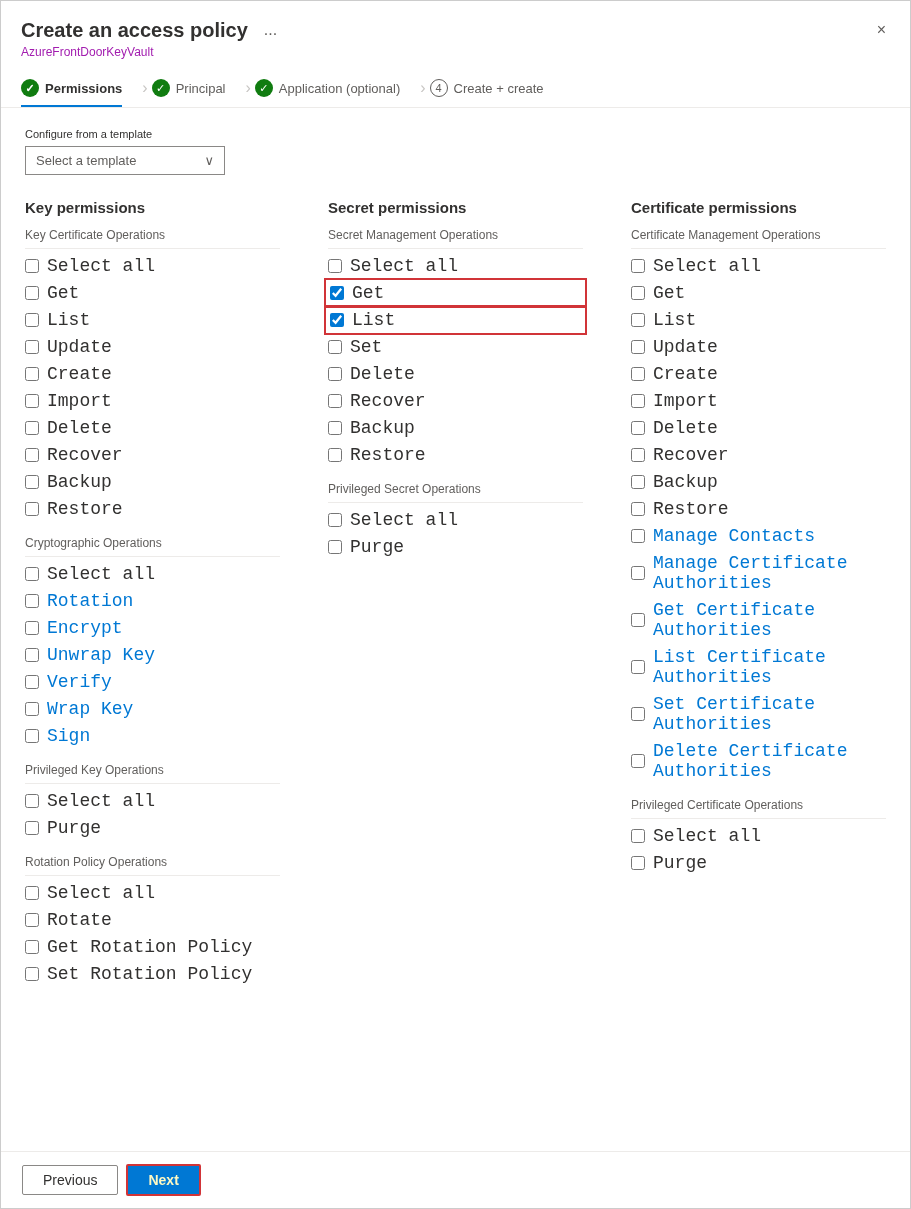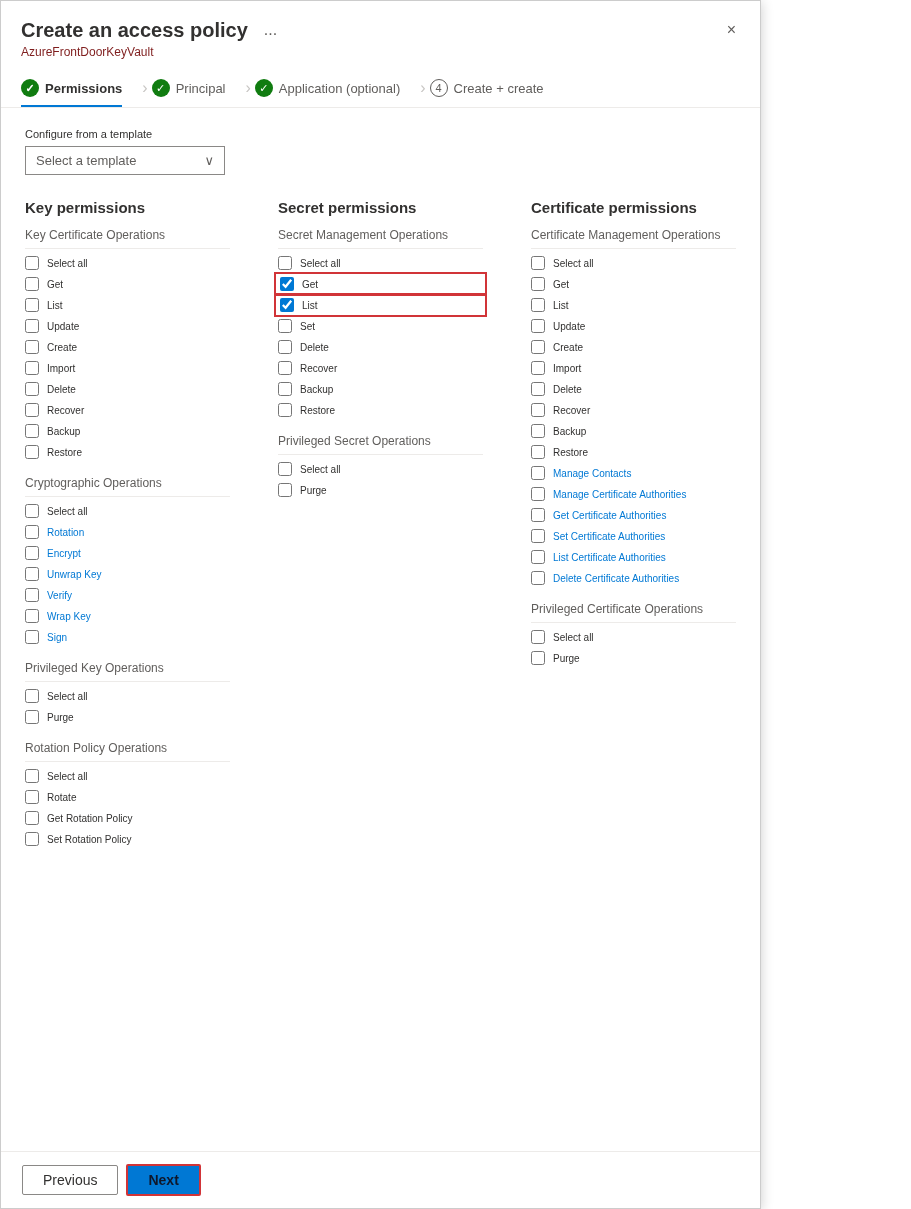--- a/index.html
+++ b/index.html
@@ -1,23 +1,23 @@
 <!DOCTYPE html>
 <html><head>
   <meta charset="utf-8">
   <style>
     * { box-sizing: border-box; margin: 0; padding: 0; }
     body { font-family: 'Segoe UI', Arial, sans-serif; font-size: 13px; color: #323130; background: #fff; width: 911px; min-height: 1209px; position: relative; }
 
-    .dialog { width: 761px; min-height: 1209px; background: #fff; border: 1px solid #ccc; box-shadow: 0 2px 12px rgba(0,0,0,0.2); display: flex; flex-direction: column; }
+    .dialog { width: 911px; min-height: 1209px; background: #fff; border: 1px solid #ccc; box-shadow: 0 2px 12px rgba(0,0,0,0.2); display: flex; flex-direction: column; }
 
     .dialog-header { padding: 16px 20px 0 20px; border-bottom: 1px solid #edebe9; }
     .dialog-title-row { display: flex; align-items: center; justify-content: space-between; margin-bottom: 2px; }
     .dialog-title { font-size: 20px; font-weight: 600; color: #323130; }
-    .dialog-subtitle { font-size: 12px; color: #7f1d1d; margin-bottom: 10px; }
+    .dialog-subtitle { font-size: 12px; color: #a21caf; margin-bottom: 10px; }
     .close-btn { background: none; border: none; cursor: pointer; font-size: 16px; color: #605e5c; padding: 4px; }
 
     .wizard-tabs { display: flex; align-items: center; gap: 0; margin-bottom: 0; padding-bottom: 0; }
     .wizard-tab { display: flex; align-items: center; gap: 6px; padding: 10px 16px 10px 0; font-size: 13px; color: #605e5c; cursor: pointer; position: relative; white-space: nowrap; }
     .wizard-tab.active { color: #323130; font-weight: 600; }
     .wizard-tab.active::after { content: ''; position: absolute; bottom: 0; left: 0; right: 16px; height: 2px; background: #0078d4; }
     .wizard-tab .tab-icon { width: 18px; height: 18px; border-radius: 50%; display: flex; align-items: center; justify-content: center; font-size: 11px; }
     .wizard-tab .tab-icon.complete { background: #107c10; color: #fff; }
     .wizard-tab .tab-icon.number { background: #fff; border: 1px solid #605e5c; color: #605e5c; font-size: 11px; }
     .tab-separator { color: #c8c6c4; font-size: 16px; padding: 0 4px; }
@@ -33,27 +33,27 @@
     .perm-column { }
     .perm-column-title { font-size: 15px; font-weight: 700; color: #323130; margin-bottom: 12px; }
 
     .perm-section { margin-bottom: 16px; }
     .perm-section-title { font-size: 12px; color: #605e5c; margin-bottom: 6px; font-weight: 400; }
     .perm-section-divider { border: none; border-top: 1px solid #edebe9; margin: 4px 0 6px 0; }
 
     .checkbox-item { display: flex; align-items: center; gap: 8px; margin-bottom: 5px; padding: 1px 0; }
     .checkbox-item.highlighted { outline: 2px solid #d13438; outline-offset: 1px; }
     .checkbox-item input[type="checkbox"] { width: 14px; height: 14px; cursor: pointer; accent-color: #0078d4; flex-shrink: 0; margin: 0; }
-    .checkbox-label { font-size: 10px; color: #323130; }
+    .checkbox-label { font-size: 18px; color: #323130; font-family: Liberation Mono, monospace; }
     .checkbox-label.link-style { color: #0078d4; }
 
     .dialog-footer { border-top: 1px solid #edebe9; padding: 12px 21px; display: flex; gap: 8px; align-items: center; }
     .btn { padding: 6px 20px; font-size: 14px; cursor: pointer; border-radius: 2px; font-family: inherit; }
     .btn-secondary { background: #fff; border: 1px solid #8a8886; color: #323130; }
-    .btn-primary { background: #0078d4; border: 2px solid #d13438; color: #0f172a; font-weight: 600; }
+    .btn-primary { background: #0078d4; border: 2px solid #d13438; color: #fef9c3; font-weight: 600; }
 
     .more-options { color: #605e5c; font-size: 16px; cursor: pointer; margin-left: 8px; }
   </style>
 </head>
 <body>
 
 <div class="dialog">
   <div class="dialog-header">
     <div class="dialog-title-row">
       <div style="display:flex;align-items:center;gap:8px;">
@@ -320,25 +320,25 @@
           <div class="checkbox-item">
             <input type="checkbox" style="">
             <span class="checkbox-label link-style">Manage Certificate Authorities</span>
           </div>
           <div class="checkbox-item">
             <input type="checkbox" style="">
             <span class="checkbox-label link-style">Get Certificate Authorities</span>
           </div>
           <div class="checkbox-item">
             <input type="checkbox" style="">
+            <span class="checkbox-label link-style">List Certificate Authorities</span>
+          </div>
+          <div class="checkbox-item">
+            <input type="checkbox" style="">
             <span class="checkbox-label link-style">Set Certificate Authorities</span>
-          </div>
-          <div class="checkbox-item">
-            <input type="checkbox" style="">
-            <span class="checkbox-label link-style">List Certificate Authorities</span>
           </div>
           <div class="checkbox-item">
             <input type="checkbox" style="">
             <span class="checkbox-label link-style">Delete Certificate Authorities</span>
           </div>
         </div>
 
         <div class="perm-section">
           <div class="perm-section-title">Privileged Certificate Operations</div>
           <hr class="perm-section-divider">

